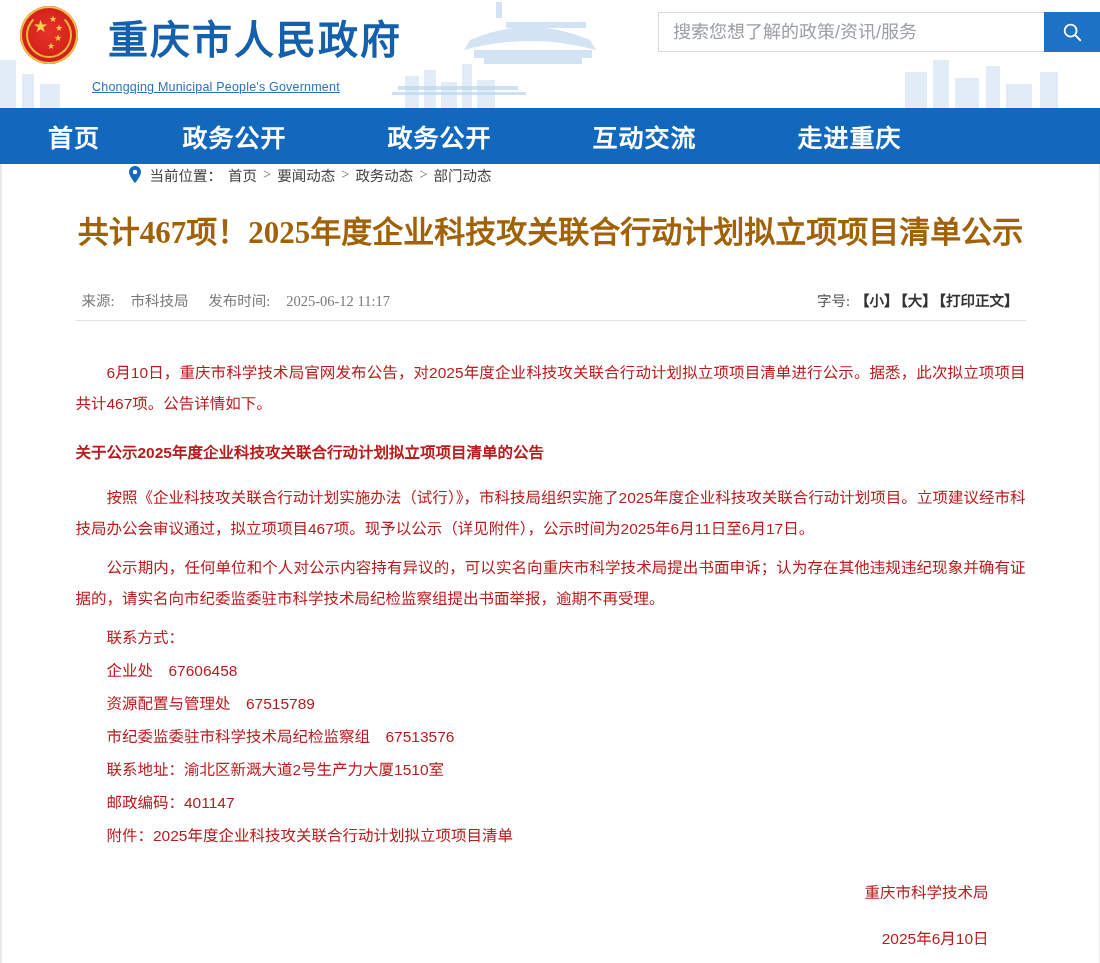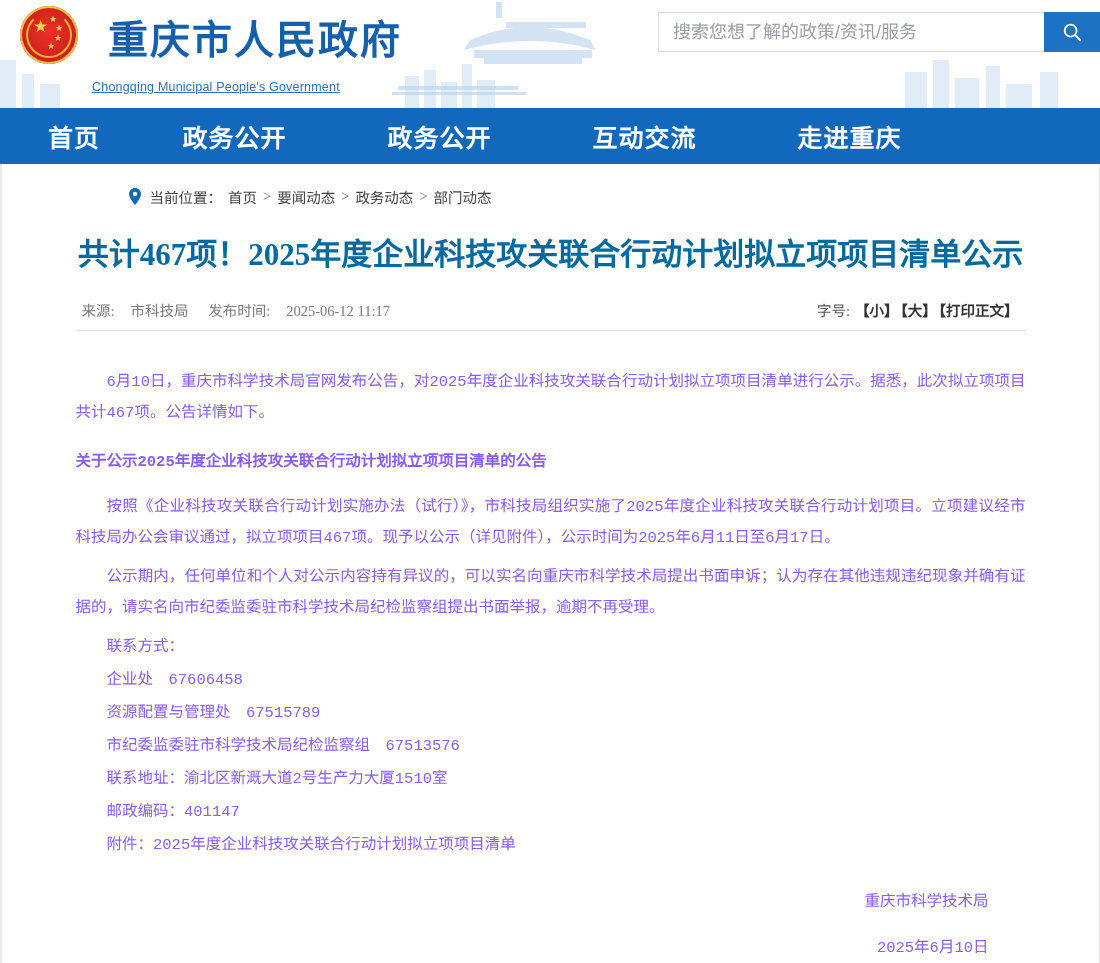--- a/index.html
+++ b/index.html
@@ -147,71 +147,70 @@
   .content-wrap {
     position: relative;
     padding: 0;
     border-left: 2px solid #e8eaec;
     border-right: 1px solid #e8eaec;
     min-height: 800px;
   }
   .inner {
     width: 950px;
     margin: 0 auto;
-    padding-top: 22px;
   }
 
   .breadcrumb {
     display: flex;
     align-items: center;
     font-size: 14.5px;
     color: #444;
     font-family: "Liberation Serif", "DejaVu Serif", serif;
     margin-left: 52px;
   }
   .pin-icon { margin-right: 8px; display: inline-flex; }
   .breadcrumb .label { margin-right: 6px; }
   .breadcrumb a { color: #444; text-decoration: none; }
   .breadcrumb .sep { margin: 0 6px; color: #666; }
 
   .art-title {
     text-align: center;
     font-family: "Liberation Serif", "DejaVu Serif", serif;
     font-size: 31px;
     font-weight: bold;
-    color: #0369a1;
+    color: #a16207;
     margin: 26px 0 0 0;
     line-height: 44px;
     letter-spacing: 0px;
   }
 
   .meta-bar {
-    margin-top: 22px;
+    margin-top: 34px;
     border-bottom: 1px solid #e2e2e2;
     padding-bottom: 10px;
     display: flex;
     align-items: baseline;
     justify-content: space-between;
     font-family: "Liberation Serif", "DejaVu Serif", serif;
     font-size: 14.5px;
     color: #7a7a7a;
     padding-left: 6px;
     padding-right: 6px;
   }
   .meta-left span { margin-right: 16px; }
   .meta-right { color: #555; font-family: Liberation Serif, serif; }
   .meta-right .fs-label { margin-right: 4px; }
   .meta-right a {
     color: #333; text-decoration: none; font-weight: bold; margin: 0 1px;
   }
 
   .article {
-    font-family: Liberation Mono, monospace;
+    font-family: Liberation Sans, sans-serif;
     font-size: 15.5px;
-    color: #8b5cf6;
+    color: #b91c1c;
     line-height: 31px;
     margin-top: 36px;
   }
   .article p { margin: 0 0 8px 0; text-align: justify; }
   .article p.ind { text-indent: 2em; }
   .article p.center-b {
     text-align: left;
     font-weight: bold;
     margin: 18px 0 14px 0;
     font-size: 15.5px;

